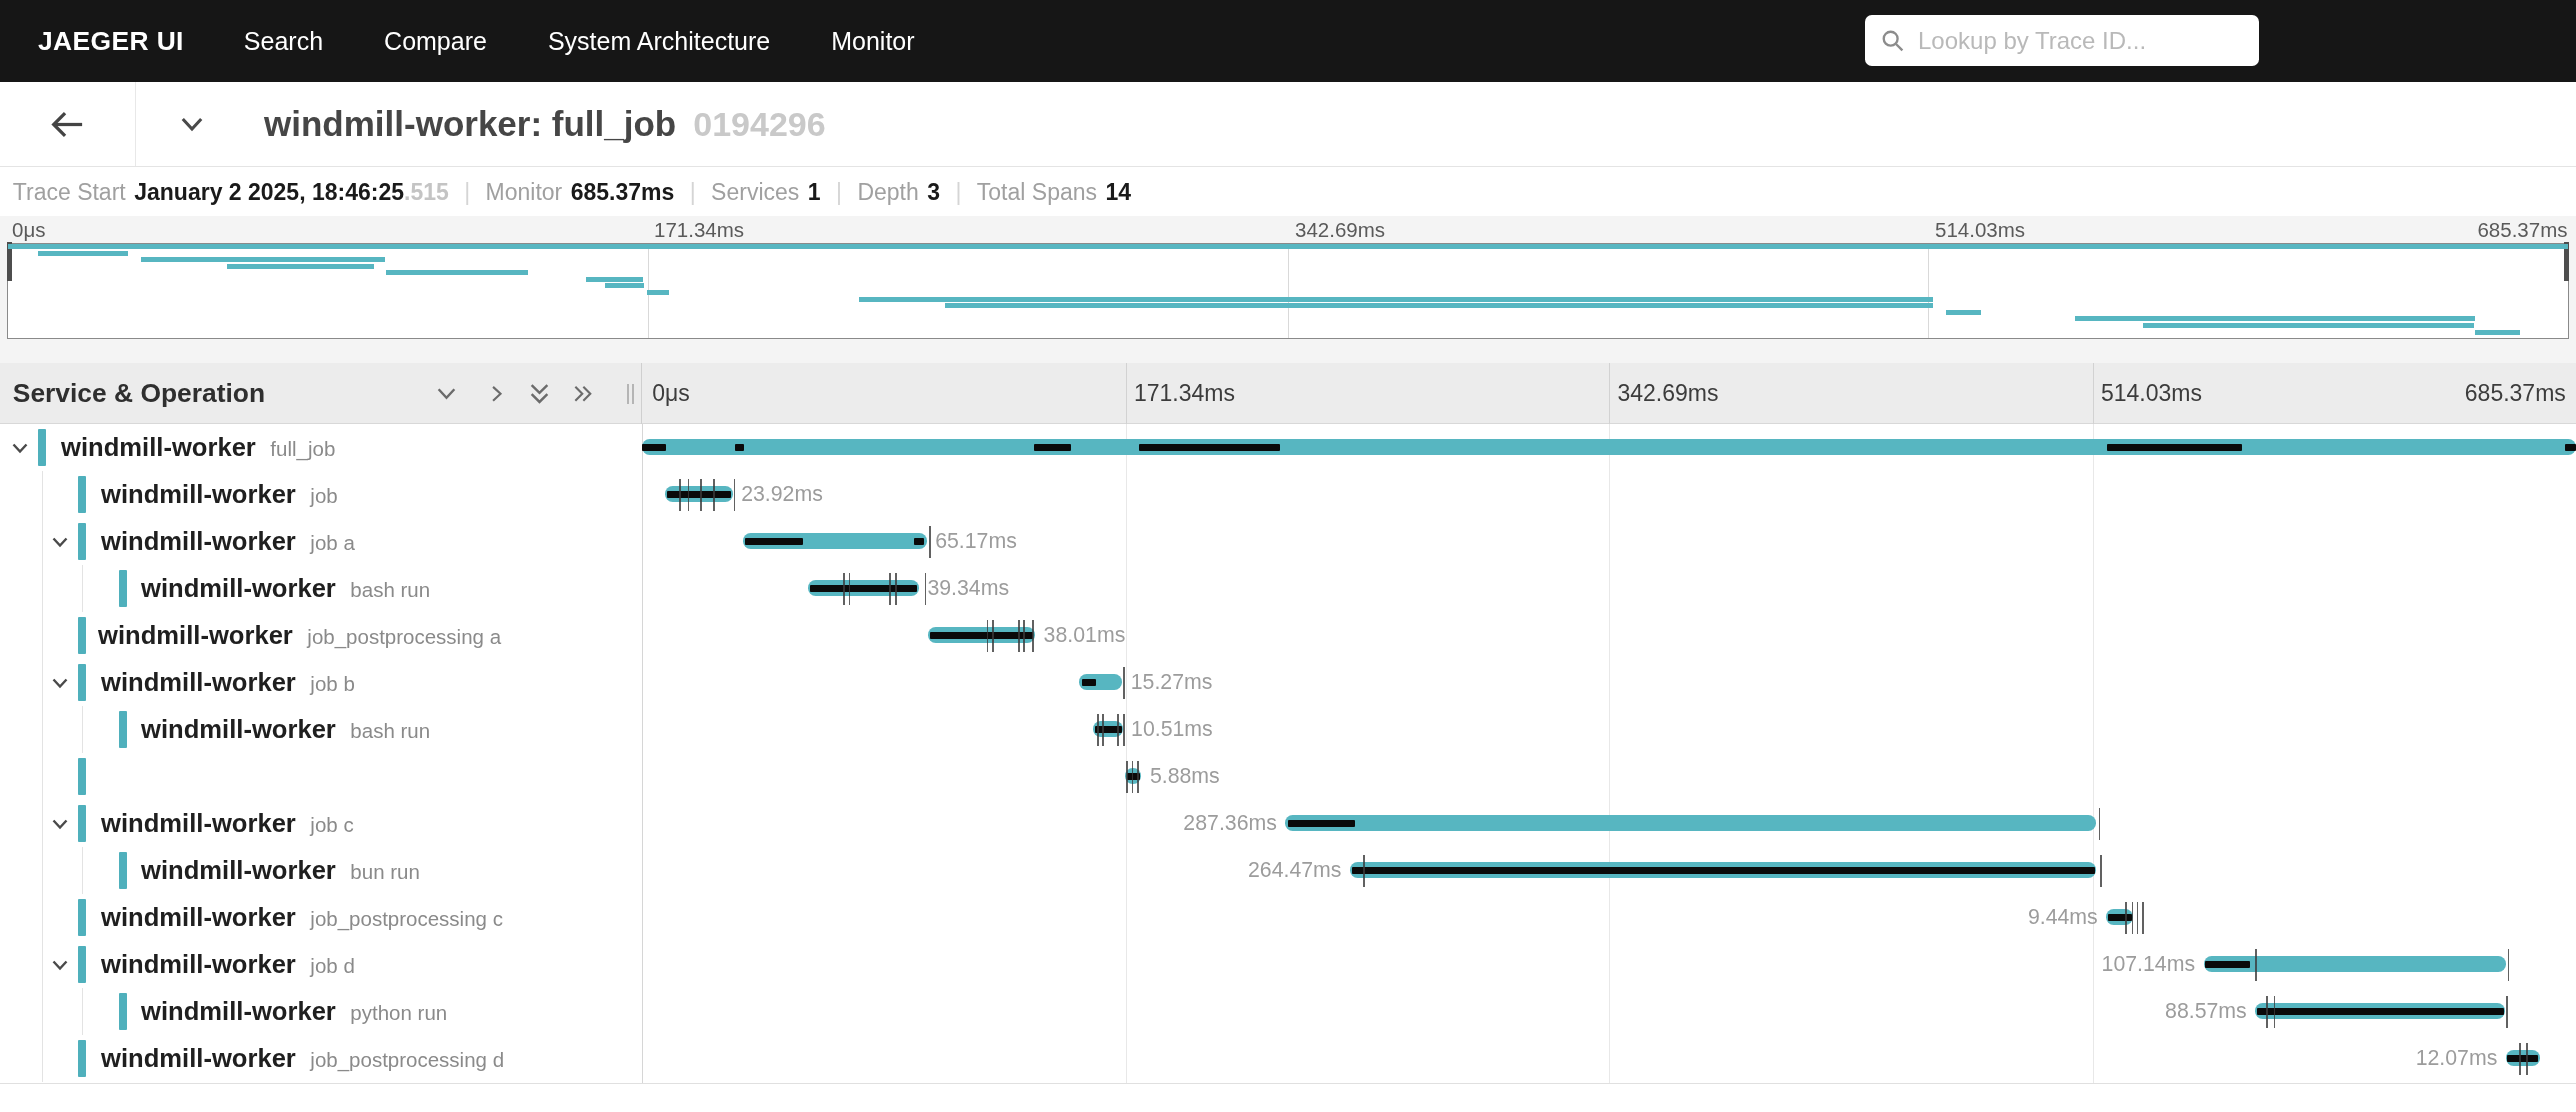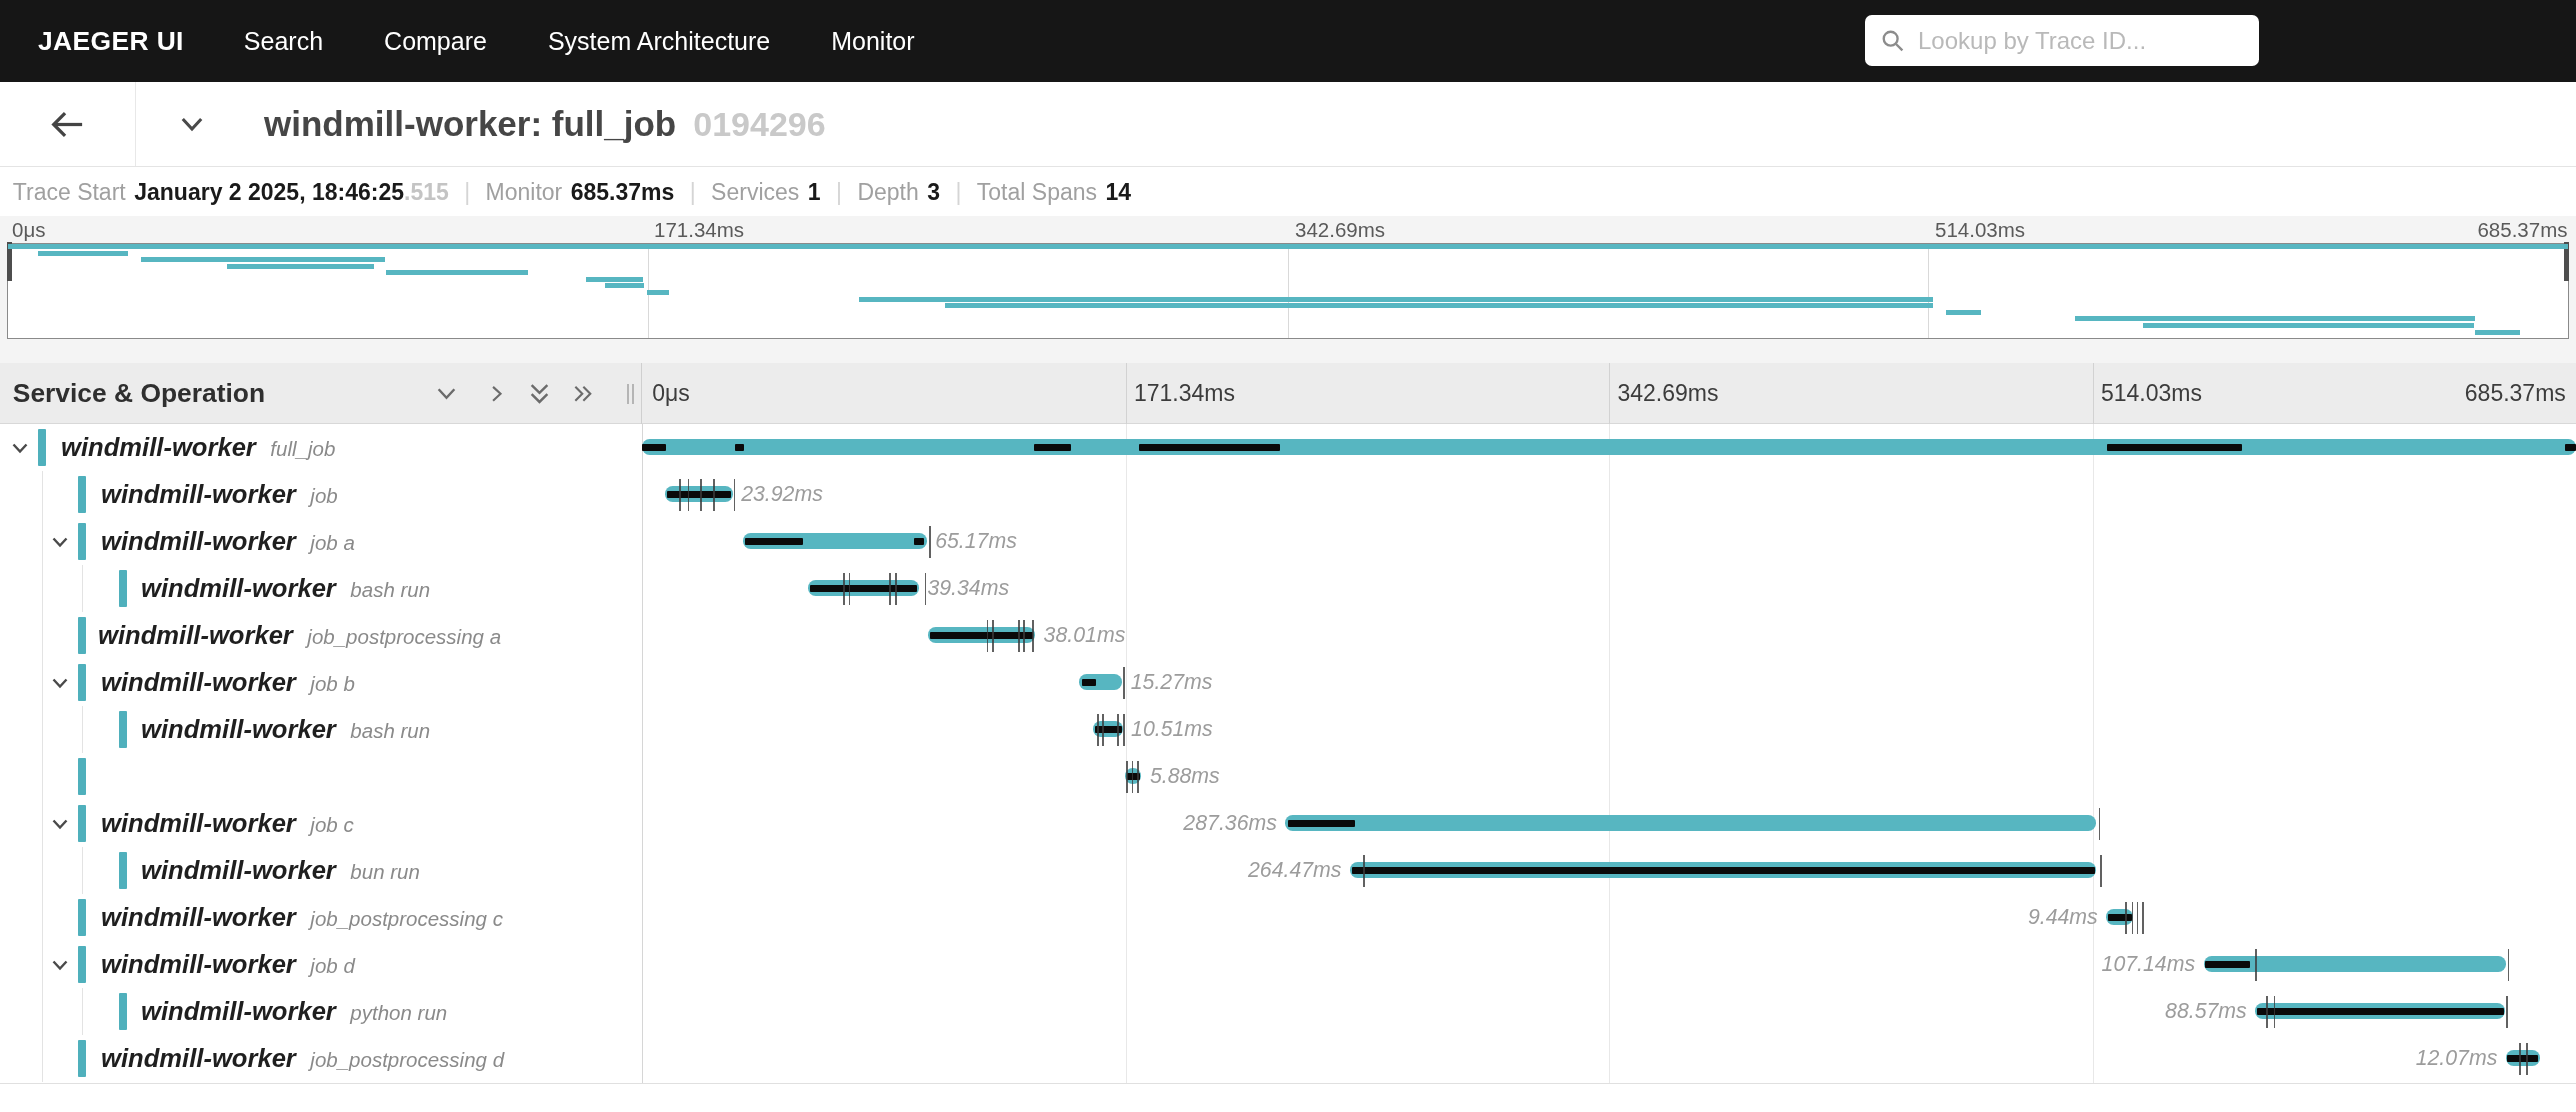--- a/index.html
+++ b/index.html
@@ -83,21 +83,21 @@
   .tl-tick-label { position: absolute; top: 0; line-height: 61px; font-size: 23px; color: #3c3c3c; white-space: nowrap; }
   .tl-grid-h { position: absolute; top: 0; bottom: 0; width: 0.9px; background: #d2d2d2; }
 
   
   .tbl-body { position: absolute; left: 0; top: 424px; width: 2576px; height: 660px;
     overflow: hidden; background: #fff; border-bottom: 0.9px solid #e0e0e0; }
   .body-grid { position: absolute; inset: 0; }
   .body-grid i { position: absolute; top: 0; bottom: 0; width: 0.9px; background: #e8e8e8; }
   .body-grid i.divider { background: #d6d6d6; }
   .rows { position: absolute; inset: 0; }
-  .row { position: relative; height: 47px; display: flex; cursor: pointer; font-style: italic; }
+  .row { position: relative; height: 47px; display: flex; cursor: pointer; }
   .row-left { position: relative; width: 642px; flex: 0 0 642px; overflow: hidden; }
   .row-right { position: relative; flex: 1; }
   .guide { position: absolute; top: 0; bottom: 0; width: 0.9px; background: #e3e3e3; }
   .row-chevron { position: absolute; top: 0; height: 100%; display: flex; align-items: center; color: #4a4a4a; }
   .swatch { position: absolute; top: 5.1px; width: 7.7px; height: 37px; background: #4fb0bc; border-radius: 0.9px; }
   .row-text { position: absolute; top: 0; white-space: nowrap; line-height: 47px; }
   .svc-name { font-size: 25.6px; font-weight: 600; color: #1f1f1f; }
   .op-name { font-size: 20.5px; color: #8a8a8a; margin-left: 14.5px; }
   .span-bar { position: absolute; top: 15.4px; height: 16px; background: #57b6c1; border-radius: 7.7px; min-width: 3.4px; }
   .self-seg { position: absolute; top: 4.3px; height: 7.7px; background: #0a0a0a; border-radius: 0.9px; }

